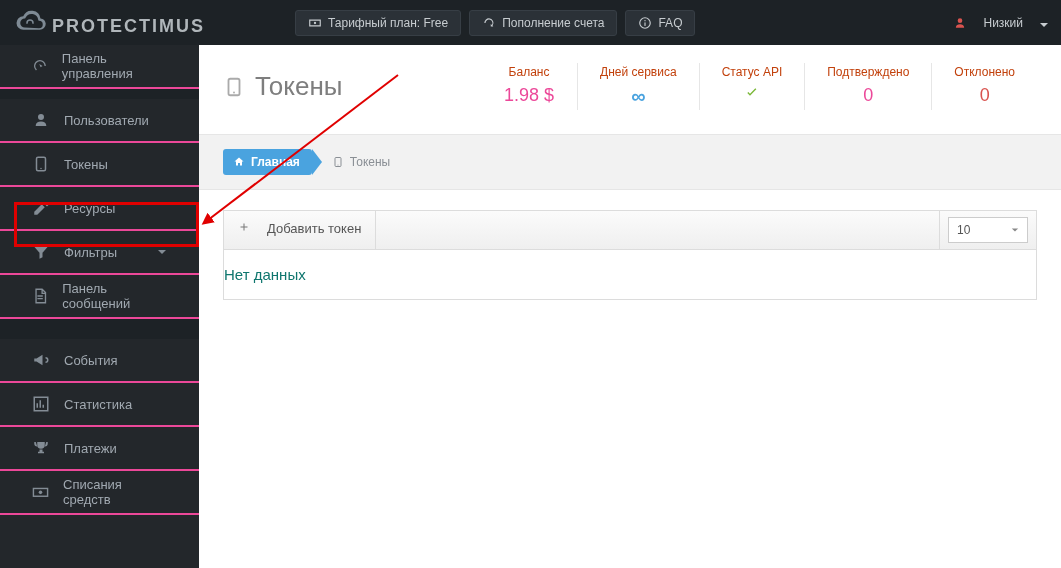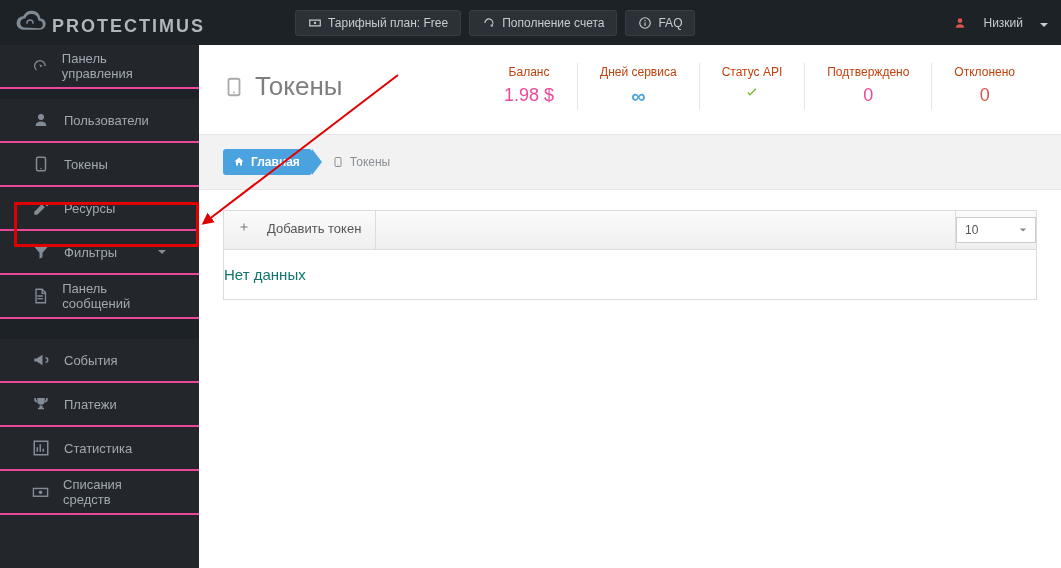--- a/index.html
+++ b/index.html
@@ -47,21 +47,21 @@
 .crumb.plain{padding:6px 12px 6px 20px}
 .crumb.plain svg{width:12px;height:12px;fill:#8a8f95}
 
 .content{padding:20px 24px}
 .toolbar{display:flex;border:1px solid #dcdcdc;background:linear-gradient(#fbfbfb,#efefef)}
 .tool-btn{padding:10px 14px;font-size:13px;color:#555;display:inline-flex;align-items:flex-start;gap:17px;border-right:1px solid #dcdcdc;cursor:pointer}
 .tool-btn svg{width:12px;height:12px;fill:#777}
 .tool-spacer{flex:1}
 .tool-filter{padding:10px 16px;border-left:1px solid #dcdcdc;display:inline-flex;align-items:center;gap:8px;color:#777;font-size:13px;cursor:pointer}
 .tool-filter svg{width:12px;height:12px;fill:#888}
-.tool-select{border-left:1px solid #dcdcdc;display:flex;align-items:flex-end;padding:6px 0}
+.tool-select{border-left:1px solid #dcdcdc;display:flex;align-items:flex-end;padding:6px 8px}
 .select-box{background:#fff;border:1px solid #ccc;height:26px;width:80px;display:flex;align-items:center;justify-content:space-between;padding:0 8px;font-size:12px;color:#555;cursor:pointer}
 .select-box svg{width:8px;height:8px;fill:#888}
 
 .data-row{border:1px solid #dcdcdc;border-top:none;padding:16px 0;font-size:15px;color:#0f766e}
 </style>
 </head>
 <body>
 
 <div class="topbar">
   <div class="logo">
@@ -149,30 +149,30 @@
     </div>
     <div class="side-item header-gap" style="height:20px"></div>
     <div class="side-item">
       <svg viewBox="0 0 24 24">
           <path d="M3 10v4h3l8 5V5l-8 5H3zm15-2a4 4 0 010 8v-2a2 2 0 000-4V8z"></path>
         </svg>
       <span>События</span>
     </div>
     <div class="side-item">
       <svg viewBox="0 0 24 24">
-          <path d="M7 4h10v4a5 5 0 01-10 0V4zM5 4H3v2a4 4 0 004 4M19 4h2v2a4 4 0 01-4 4M10 14h4v3h2v2H8v-2h2z"></path>
-        </svg>
-      <span>Платежи</span>
-    </div>
-    <div class="side-item">
-      <svg viewBox="0 0 24 24">
           <rect x="3" y="3" width="18" height="18" fill="none" stroke="#838c95" stroke-width="2"></rect>
           <path d="M7 17V11m4 6V7m4 10v-4" stroke="#838c95" stroke-width="2"></path>
         </svg>
       <span>Статистика</span>
+    </div>
+    <div class="side-item">
+      <svg viewBox="0 0 24 24">
+          <path d="M7 4h10v4a5 5 0 01-10 0V4zM5 4H3v2a4 4 0 004 4M19 4h2v2a4 4 0 01-4 4M10 14h4v3h2v2H8v-2h2z"></path>
+        </svg>
+      <span>Платежи</span>
     </div>
     <div class="side-item">
       <svg viewBox="0 0 24 24">
           <rect x="2" y="7" width="20" height="11" fill="none" stroke="#838c95" stroke-width="2"></rect>
           <circle cx="12" cy="12.5" r="2.5"></circle>
         </svg>
       <span>Списания средств</span>
     </div>
   </div>
 

